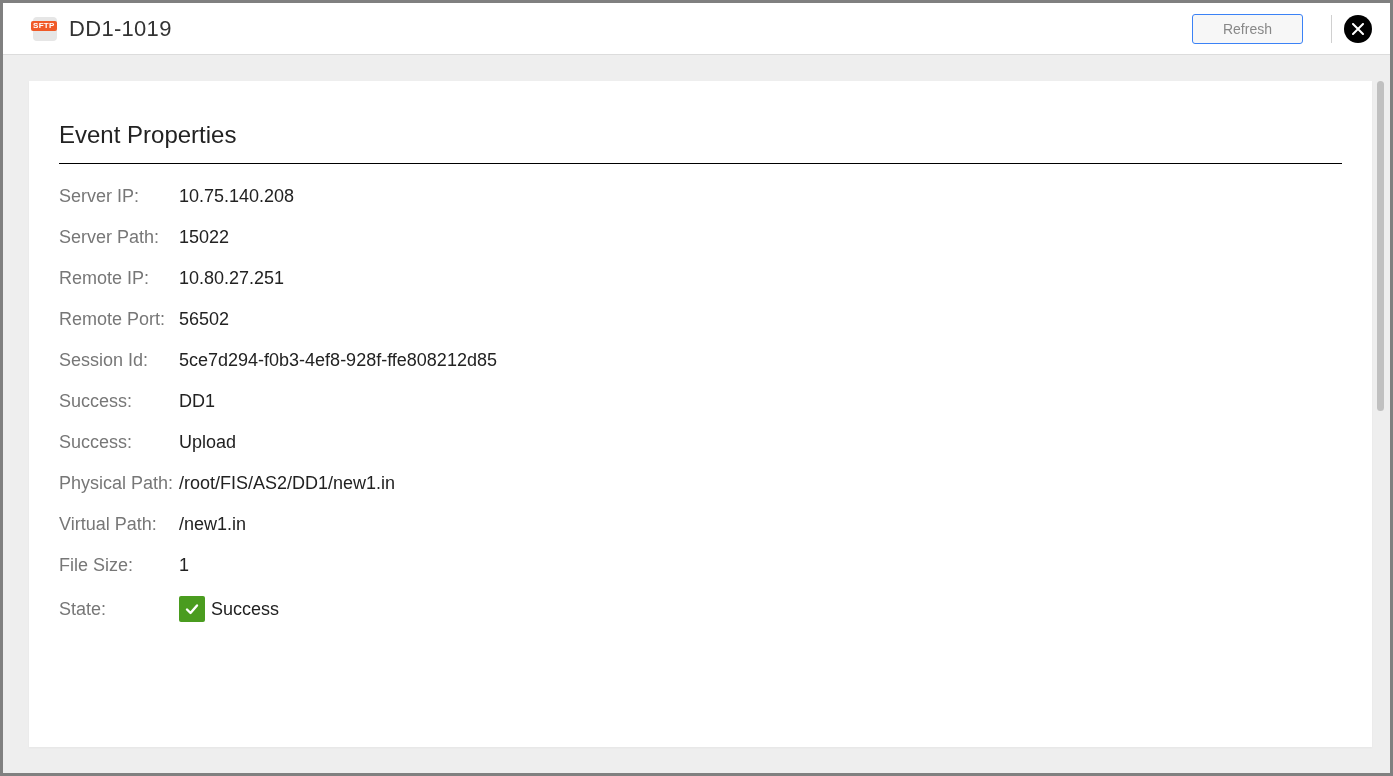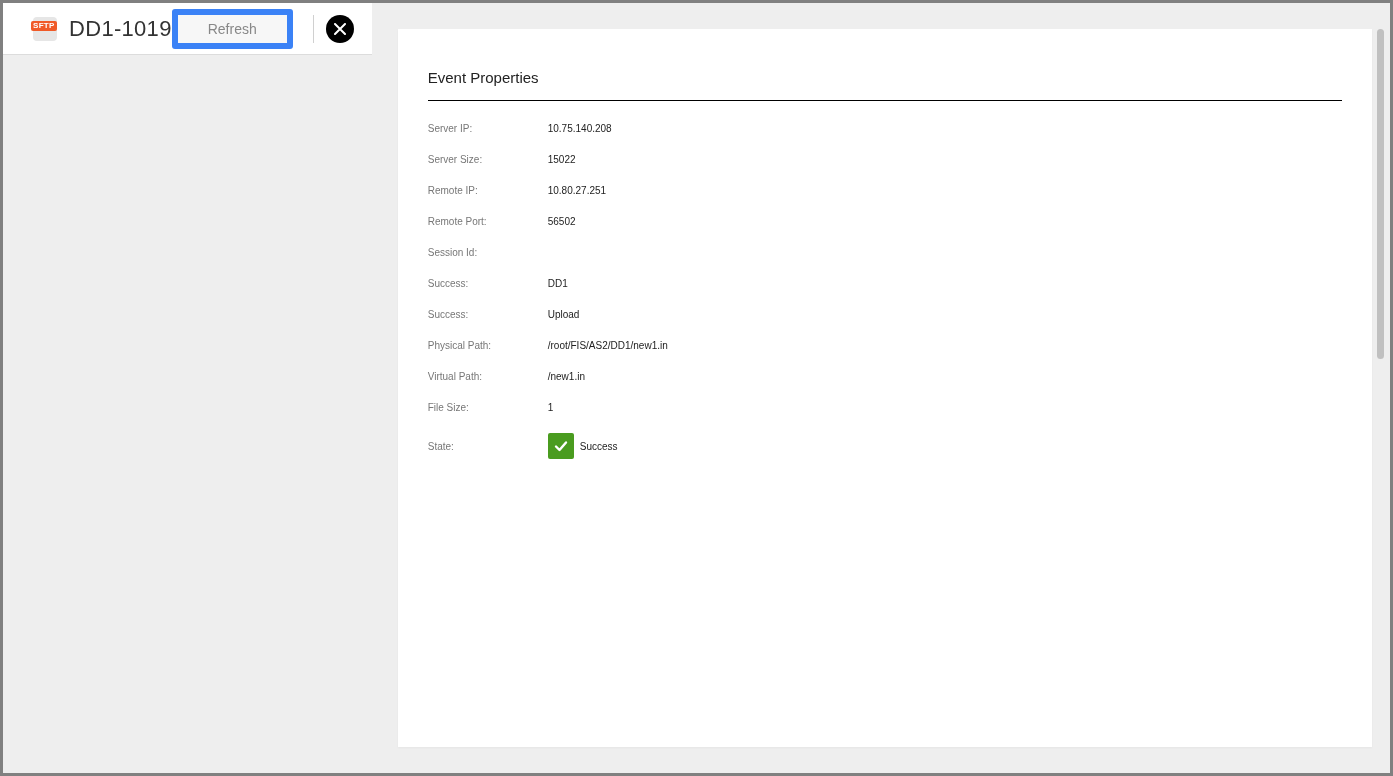--- a/index.html
+++ b/index.html
@@ -15,21 +15,21 @@
       overflow: hidden;
     }
     .window {
       position: absolute;
       top: 3px;
       left: 3px;
       right: 3px;
       bottom: 3px;
       background: #eeeeee;
       display: flex;
-      flex-direction: row;
+      flex-direction: column;
     }
     .header {
       background: #ffffff;
       height: 52px;
       display: flex;
       align-items: center;
       padding: 0 18px 0 28px;
       border-bottom: 1px solid #dcdcdc;
     }
     .icon-badge {
@@ -62,28 +62,28 @@
       letter-spacing: 0.3px;
     }
     .title {
       font-size: 22px;
       color: #333;
       font-weight: 400;
       letter-spacing: 0.3px;
     }
     .header-spacer { flex: 1; }
     .refresh-btn {
-      border: 6px solid #3b82f6;
+      border: 1px solid #3b82f6;
       background: #f7f7f7;
       color: #888;
       font-size: 14px;
       padding: 6px 30px;
       border-radius: 3px;
       cursor: pointer;
-      margin-right: 20px;
+      margin-right: 28px;
     }
     .vdiv {
       width: 1px;
       height: 28px;
       background: #d0d0d0;
       margin-right: 12px;
     }
     .close-btn {
       width: 28px;
       height: 28px;
@@ -101,35 +101,35 @@
       position: relative;
       overflow: hidden;
     }
     .card {
       background: #ffffff;
       height: 100%;
       padding: 40px 30px 30px 30px;
       box-shadow: 0 1px 2px rgba(0,0,0,0.04);
     }
     .section-title {
-      font-size: 15px;
+      font-size: 24px;
       color: #222;
       font-weight: 400;
       margin-bottom: 14px;
     }
     .hr {
       border: none;
       border-top: 1px solid #000;
       margin-bottom: 22px;
     }
     .row {
       display: flex;
       align-items: center;
       margin-bottom: 20px;
-      font-size: 10px;
+      font-size: 18px;
     }
     .row .label {
       width: 120px;
       color: #777;
       flex-shrink: 0;
     }
     .row .value {
       color: #222;
     }
     .state-value {
@@ -180,33 +180,34 @@
   <div class="content-wrap">
     <div class="card">
       <div class="section-title">Event Properties</div>
       <hr class="hr">
 
       <div class="row">
         <div class="label">Server IP:</div>
         <div class="value">10.75.140.208</div>
       </div>
       <div class="row">
-        <div class="label">Server Size:</div>
+        <div class="label">Server Path:</div>
         <div class="value">15022</div>
       </div>
       <div class="row">
         <div class="label">Remote IP:</div>
         <div class="value">10.80.27.251</div>
       </div>
       <div class="row">
         <div class="label">Remote Port:</div>
         <div class="value">56502</div>
       </div>
       <div class="row">
         <div class="label">Session Id:</div>
+        <div class="value">5ce7d294-f0b3-4ef8-928f-ffe808212d85</div>
       </div>
       <div class="row">
         <div class="label">Success:</div>
         <div class="value">DD1</div>
       </div>
       <div class="row">
         <div class="label">Success:</div>
         <div class="value">Upload</div>
       </div>
       <div class="row">

